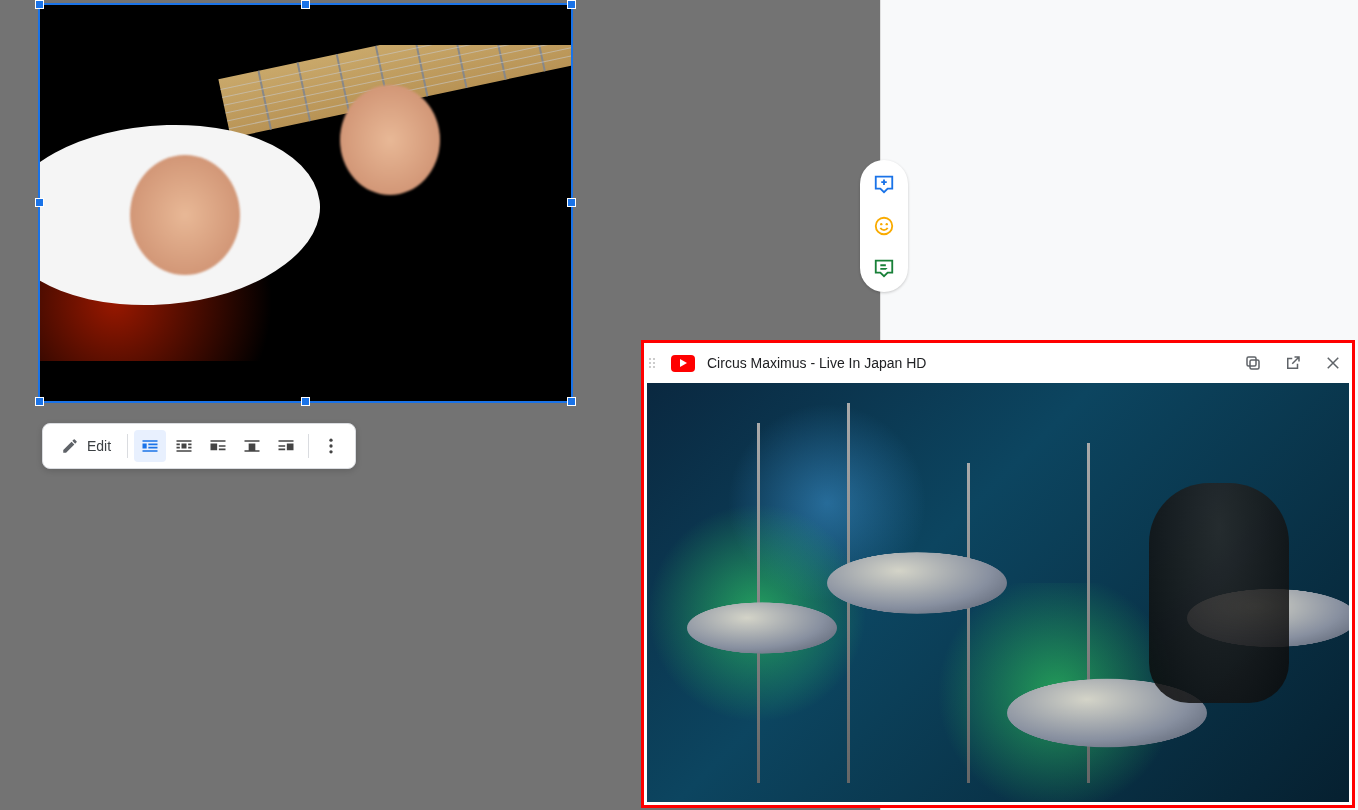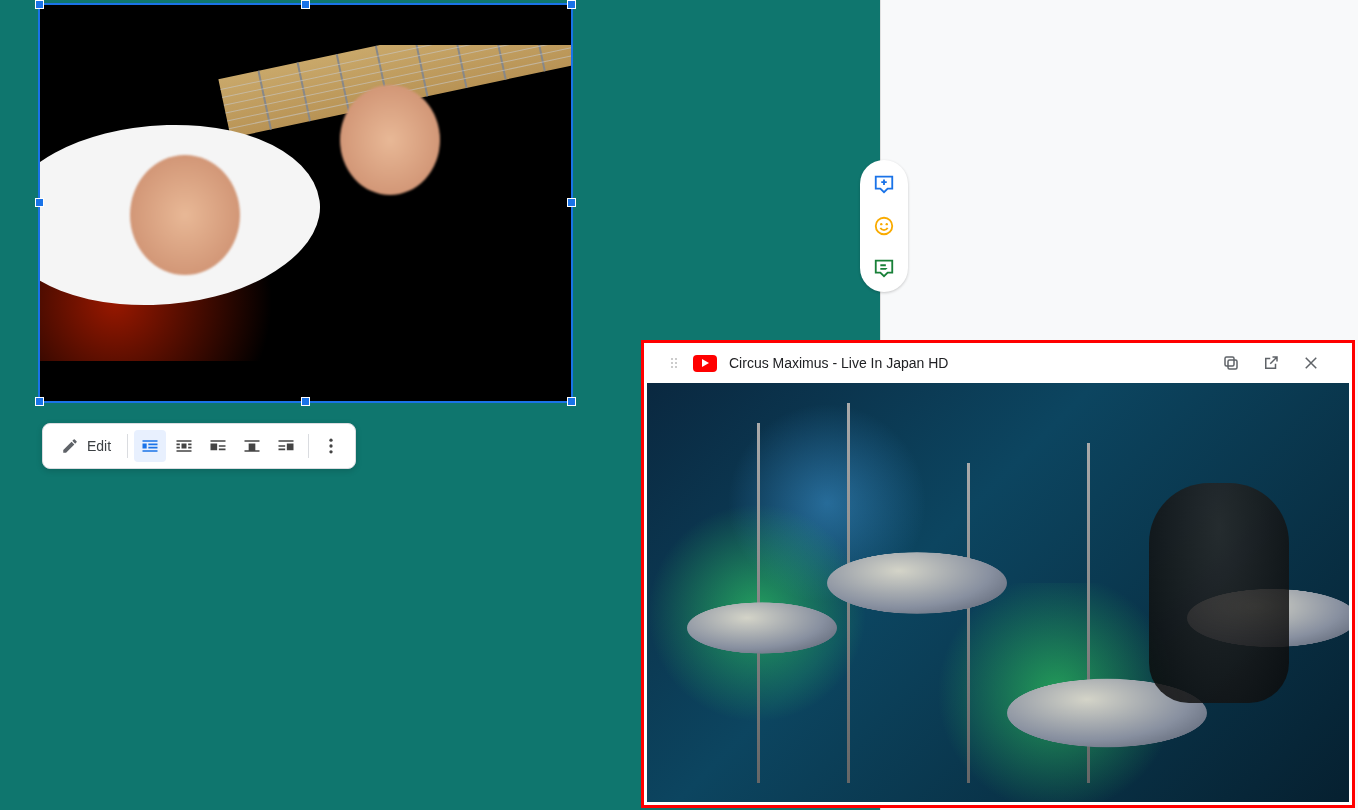--- a/index.html
+++ b/index.html
@@ -1,36 +1,36 @@
 <!DOCTYPE html>
 <html><head>
 <meta charset="utf-8">
 <style>
   html,body{margin:0;padding:0;width:1358px;height:810px;background:#f8f9fa;font-family:Arial,Helvetica,sans-serif;overflow:hidden}
-  .doc-area{position:absolute;left:0;top:0;width:880px;height:810px;background:#0f766e;border-right:1px solid #e0e0e0}
+  .doc-area{position:absolute;left:0;top:0;width:880px;height:810px;background:#737373;border-right:1px solid #e0e0e0}
   .selected-image{position:absolute;left:38px;top:3px;width:535px;height:400px;border:2px solid #1a73e8;box-sizing:border-box;background:#000}
   .img-inner{position:absolute;left:0;right:0;top:40px;bottom:40px;overflow:hidden}
   .guitar-body{position:absolute;left:-40px;top:80px;width:320px;height:180px;background:#f5f5f5;border-radius:50% 60% 50% 60%;transform:rotate(-8deg)}
   .guitar-neck{position:absolute;left:180px;top:-10px;width:420px;height:60px;background:linear-gradient(#c9a86a,#b89355);transform:rotate(-12deg)}
   .fret{position:absolute;top:0;bottom:0;width:2px;background:#888}
   .hand{position:absolute;width:110px;height:120px;background:radial-gradient(#e8b896,#c9896a);border-radius:50%;filter:blur(1px)}
   .red-glow{position:absolute;left:0;bottom:0;width:250px;height:200px;background:radial-gradient(circle at 30% 70%,rgba(255,40,0,.6),transparent 70%)}
   .handle{position:absolute;width:9px;height:9px;background:#1a73e8;border:1px solid #fff;box-sizing:border-box}
   .h-tl{left:-5px;top:-5px}.h-tm{left:50%;top:-5px;margin-left:-5px}.h-tr{right:-5px;top:-5px}
   .h-ml{left:-5px;top:50%;margin-top:-5px}.h-mr{right:-5px;top:50%;margin-top:-5px}
   .h-bl{left:-5px;bottom:-5px}.h-bm{left:50%;bottom:-5px;margin-left:-5px}.h-br{right:-5px;bottom:-5px}
   .img-toolbar{position:absolute;left:42px;top:423px;display:flex;align-items:center;background:#fff;border:1px solid #dadce0;border-radius:8px;box-shadow:0 2px 6px rgba(0,0,0,.15);padding:6px 8px;gap:2px}
   .tb-btn{display:flex;align-items:center;justify-content:center;width:32px;height:32px;border-radius:4px;cursor:pointer;color:#444}
   .tb-btn.active{background:#e8f0fe;color:#1a73e8}
   .edit-btn{display:flex;align-items:center;gap:8px;padding:0 10px;height:32px;border-radius:4px;cursor:pointer;color:#3c4043;font-size:14px}
   .divider{width:1px;height:24px;background:#dadce0;margin:0 4px}
   .side-actions{position:absolute;left:860px;top:160px;display:flex;flex-direction:column;background:#fff;border-radius:28px;box-shadow:0 1px 3px rgba(0,0,0,.2);padding:8px 4px;gap:10px;align-items:center;width:40px}
   .side-btn{width:32px;height:32px;display:flex;align-items:center;justify-content:center;cursor:pointer;border-radius:50%}
   .pip{position:absolute;left:641px;top:340px;width:714px;height:468px;background:#fff;border:3px solid #ff0000;box-sizing:border-box}
-  .pip-header{height:40px;display:flex;align-items:center;padding:0 27px;gap:12px}
+  .pip-header{height:40px;display:flex;align-items:center;padding:0 5px;gap:12px}
   .drag-dots{width:10px;height:10px;display:grid;grid-template-columns:2px 2px;grid-auto-rows:2px;gap:2px}
   .drag-dots span{background:#ccc}
   .yt-logo{width:24px;height:17px;background:#ff0000;border-radius:4px;position:relative}
   .yt-logo::after{content:"";position:absolute;left:9px;top:4px;border-left:7px solid #fff;border-top:4.5px solid transparent;border-bottom:4.5px solid transparent}
   .pip-title{flex:1;font-size:14px;color:#202124}
   .pip-icon{width:28px;height:28px;display:flex;align-items:center;justify-content:center;cursor:pointer;color:#5f6368}
   .pip-video{position:absolute;left:3px;right:3px;top:40px;bottom:3px;overflow:hidden;background:linear-gradient(135deg,#0a2840 0%,#0c4560 40%,#062030 100%)}
   .cymbal{position:absolute;border-radius:50%;background:radial-gradient(ellipse at 40% 30%,#d4d4c8,#8890a0 60%,#505868);transform:rotateX(70deg)}
   .green-glow{position:absolute;background:radial-gradient(circle,rgba(60,255,100,.5),transparent 70%)}
   .blue-glow{position:absolute;background:radial-gradient(circle,rgba(80,180,255,.4),transparent 70%)}

